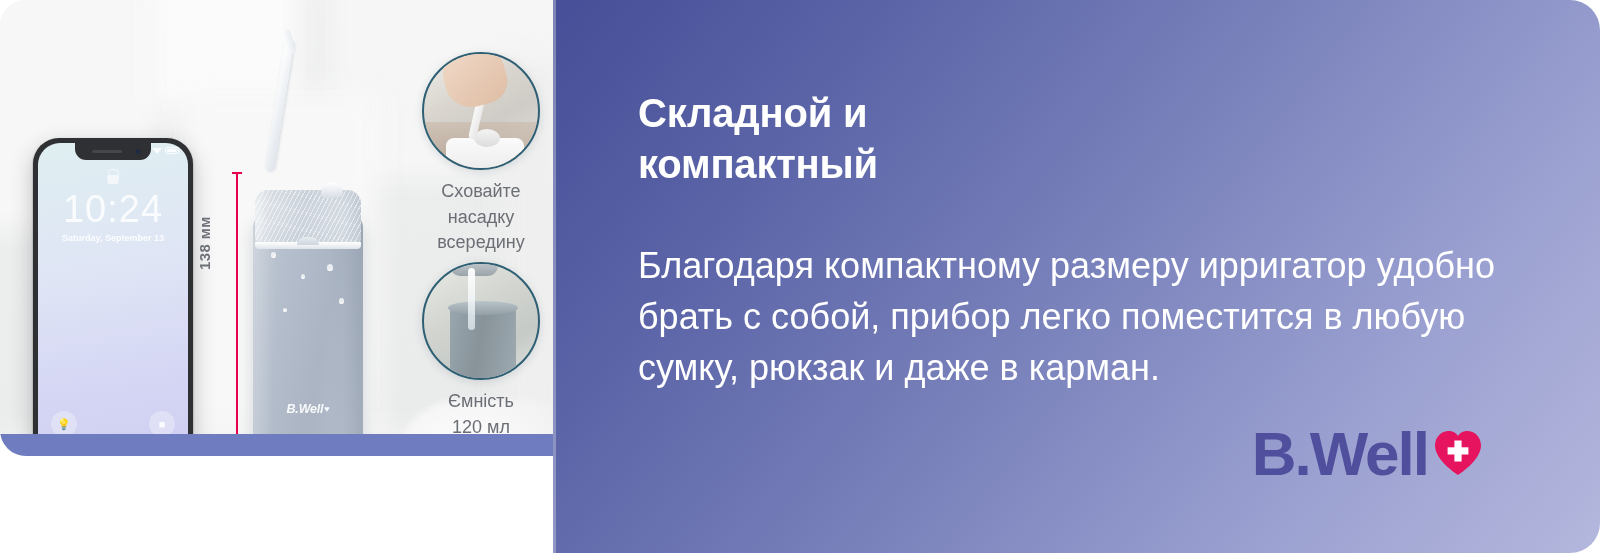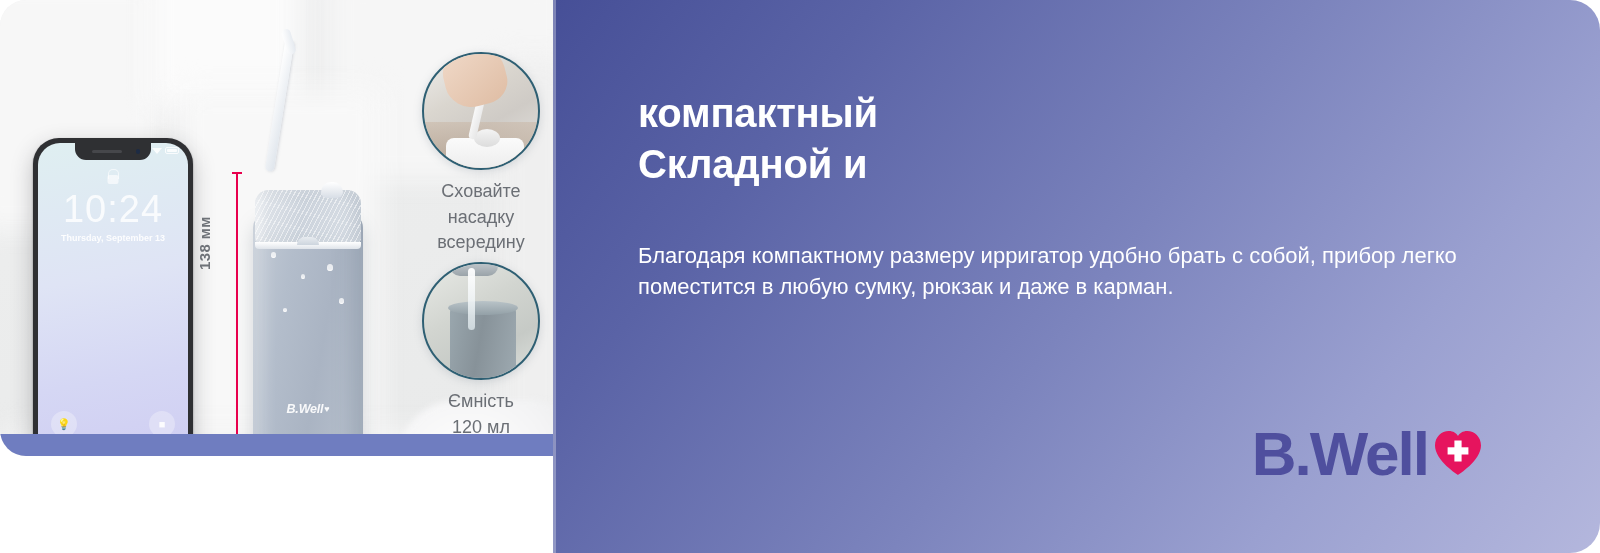--- a/index.html
+++ b/index.html
@@ -315,21 +315,21 @@
   .headline {
     position:absolute; left:85px; top:88px;
     width:520px;
     font-size:40px; font-weight:700; line-height:1.28;
     color:#ffffff;
     letter-spacing:-.2px;
   }
   .bodytext {
     position:absolute; left:85px; top:240px;
     width:890px;
-    font-size:22px; font-weight:400; line-height:1.42;
+    font-size:36px; font-weight:400; line-height:1.42;
     color:#ffffff;
   }
   .brand-logo {
     position:absolute; right:118px; bottom:68px;
     display:flex; align-items:center; gap:6px;
   }
   .brand-word {
     font-size:62px; font-weight:700; letter-spacing:-2px;
     color:#4f4f9e; line-height:1;
   }
@@ -364,21 +364,21 @@
               <i></i>
               <i></i>
               <i></i>
               <i></i>
             </span>
           <span class="wifi-ic"></span>
           <span class="batt-ic"></span>
         </div>
         <div class="lock-icon"></div>
         <div class="phone-time">10:24</div>
-        <div class="phone-date">Thursday, September 13</div>
+        <div class="phone-date">Saturday, September 13</div>
         <div class="phone-quick quick-left">💡</div>
         <div class="phone-quick quick-right">■</div>
         <div class="home-ind"></div>
       </div>
     </div>
 
     <div class="irrigator">
       <div class="irr-nozzle"></div>
       <div class="irr-body">
         <span class="drop" style="left:18px;top:40px;width:5px;height:6px"></span>
@@ -426,22 +426,22 @@
       </div>
     </div>
 
     <div class="bottom-strip"></div>
   </div>
 
   <div class="right-panel">
     <div class="panel-edge"></div>
 
     <div class="headline">
+      <div>Складной и</div>
       <div>компактный</div>
-      <div>Складной и</div>
     </div>
 
     <div class="bodytext">Благодаря компактному размеру ирригатор удобно брать с собой, прибор легко поместится в любую сумку, рюкзак и даже в карман.</div>
 
     <div class="brand-logo">
       <span class="brand-word">B.Well</span>
       <span class="brand-heart">
         <svg viewBox="0 0 48 46" xmlns="http://www.w3.org/2000/svg">
           <path d="M24 45C24 45 1 30.5 1 15.5C1 6.9 7.4 1 14.8 1C19.3 1 22.4 3.3 24 6C25.6 3.3 28.7 1 33.2 1C40.6 1 47 6.9 47 15.5C47 30.5 24 45 24 45Z" fill="#e6145e"></path>
           <rect x="20.4" y="10.5" width="7.2" height="21" fill="#ffffff"></rect>

